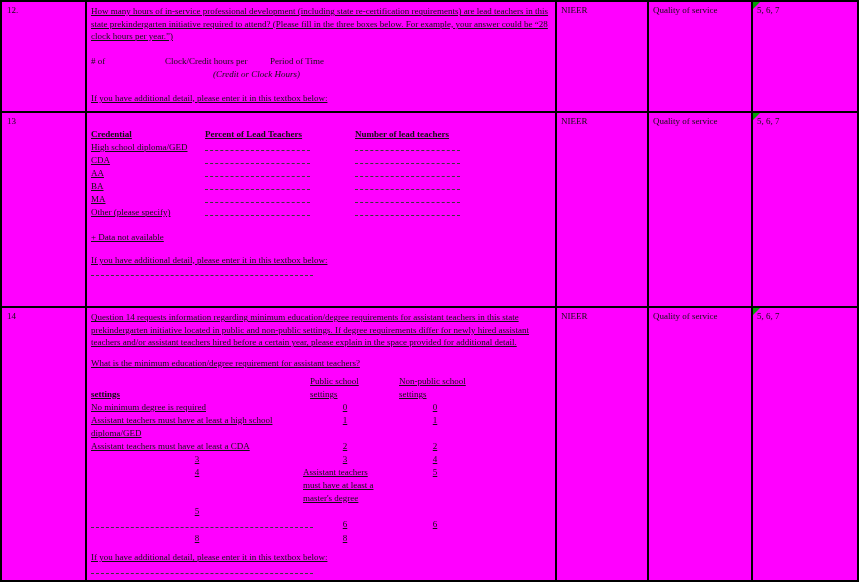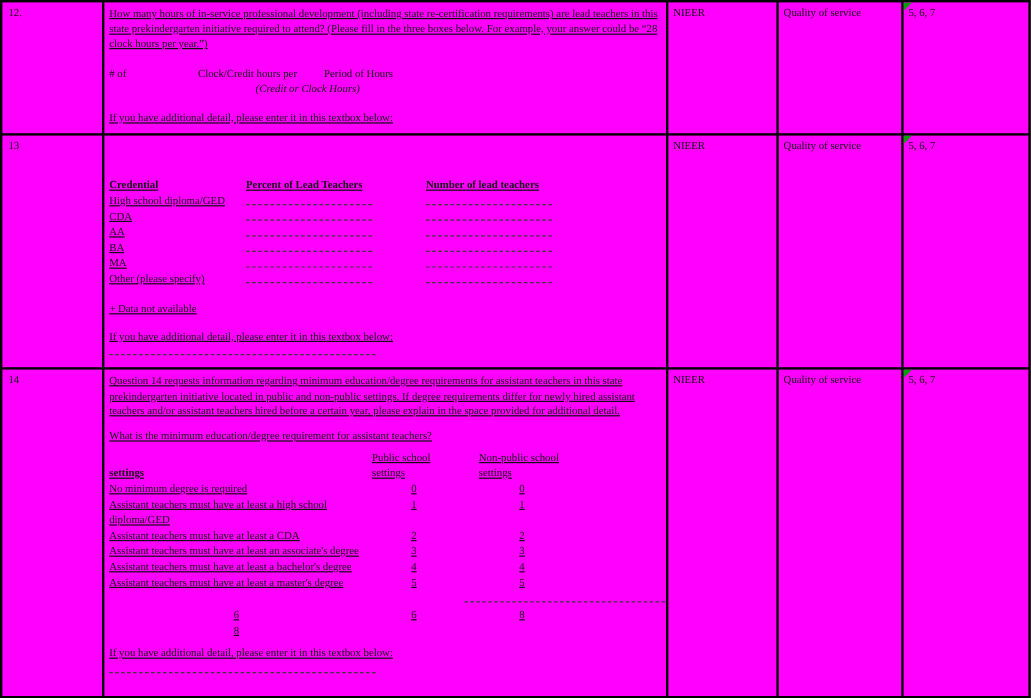--- a/index.html
+++ b/index.html
@@ -40,21 +40,21 @@
 
   .fill-line {
     display: inline-block;
     border-bottom: 1px dashed #3a3a3a;
     height: 10px;
   }
   .w105 { width: 105px; }
   .w222 { width: 222px; }
 
   
-  .cred-grid { display: grid; grid-template-columns: 114px 150px 145px; margin-top: 20px; }
+  .cred-grid { display: grid; grid-template-columns: 114px 150px 145px; }
   .cred-grid > div { height: 13px; line-height: 13px; }
   .cred-head { font-weight: bold; }
 
   
   .req-grid { display: grid; grid-template-columns: 212px 84px 96px; }
   .req-grid .lbl { line-height: 13px; }
   .req-grid .val { text-align: center; line-height: 13px; }
   .req-head { display: grid; grid-template-columns: 212px 84px 96px; align-items: end; }
   .req-head .colh { line-height: 13px; }
   .req-head .leftH { font-weight: bold; line-height: 13px; }
@@ -76,21 +76,21 @@
     <span>12.</span>
   </div>
 
   <div class="cell q-cell">
     <div class="para">How many hours of in-service professional development (including state re-certification requirements) are lead teachers in this state prekindergarten initiative required to attend? (Please fill in the three boxes below. For example, your answer could be “28 clock hours per year.”)</div>
     <div class="gap12"></div>
     <div class="boxes">
       <span class="b1"># of</span>
       <span class="b2">Clock/Credit hours per</span>
       <span class="b2sub">(Credit or Clock Hours)</span>
-      <span class="b3">Period of Hours</span>
+      <span class="b3">Period of Time</span>
     </div>
     <div class="gap10"></div>
     <div>If you have additional detail, please enter it in this textbox below:</div>
     <div><span class="fill-line w222"></span></div>
   </div>
 
   <div class="cell src-cell">
     <span>NIEER</span>
   </div>
   <div class="cell cat-cell">
@@ -176,25 +176,23 @@
       <div class="val">0</div>
 
       <div class="lbl">Assistant teachers must have at least a high school diploma/GED</div>
       <div class="val">1</div>
       <div class="val">1</div>
 
       <div class="lbl">Assistant teachers must have at least a CDA</div>
       <div class="val">2</div>
       <div class="val">2</div>
 
-      <div class="lbl">Assistant teachers must have at least an associate's degree</div>
       <div class="val">3</div>
       <div class="val">3</div>
 
-      <div class="lbl">Assistant teachers must have at least a bachelor's degree</div>
       <div class="val">4</div>
       <div class="val">4</div>
 
       <div class="lbl">Assistant teachers must have at least a master's degree</div>
       <div class="val">5</div>
       <div class="val">5</div>
 
       <div class="val"></div>
       <div class="val"></div>
 

